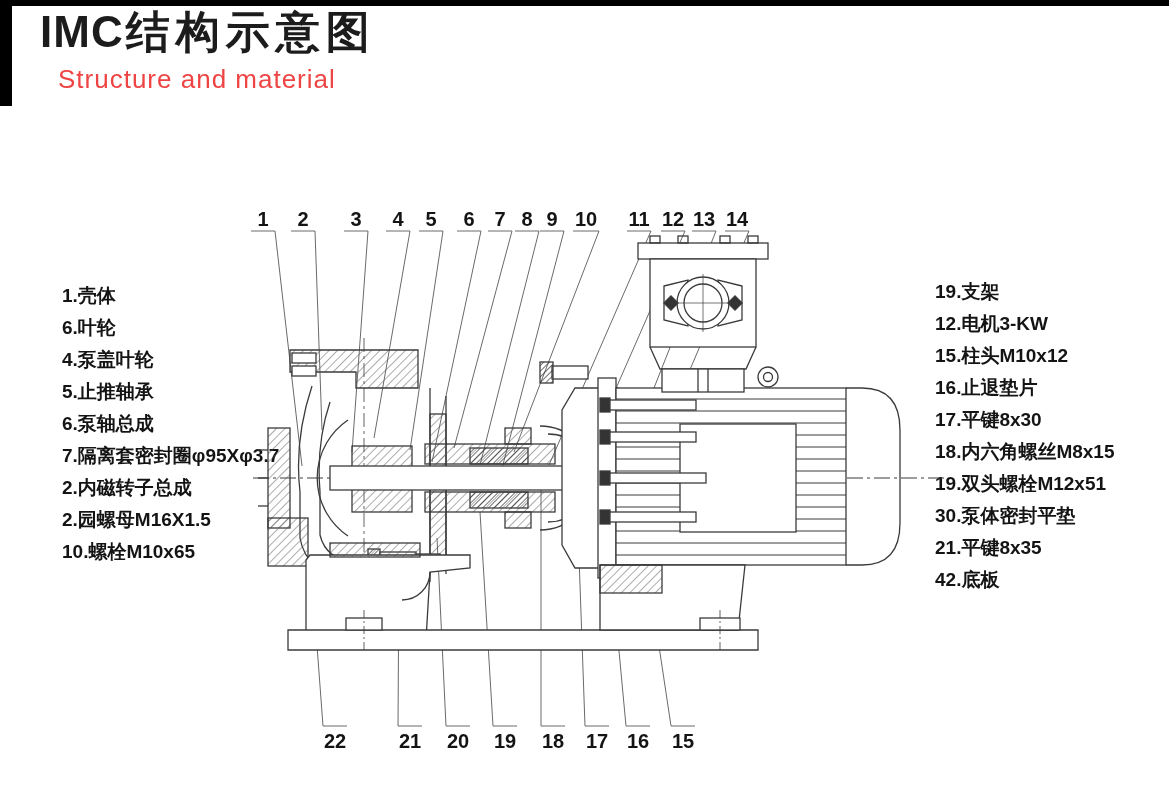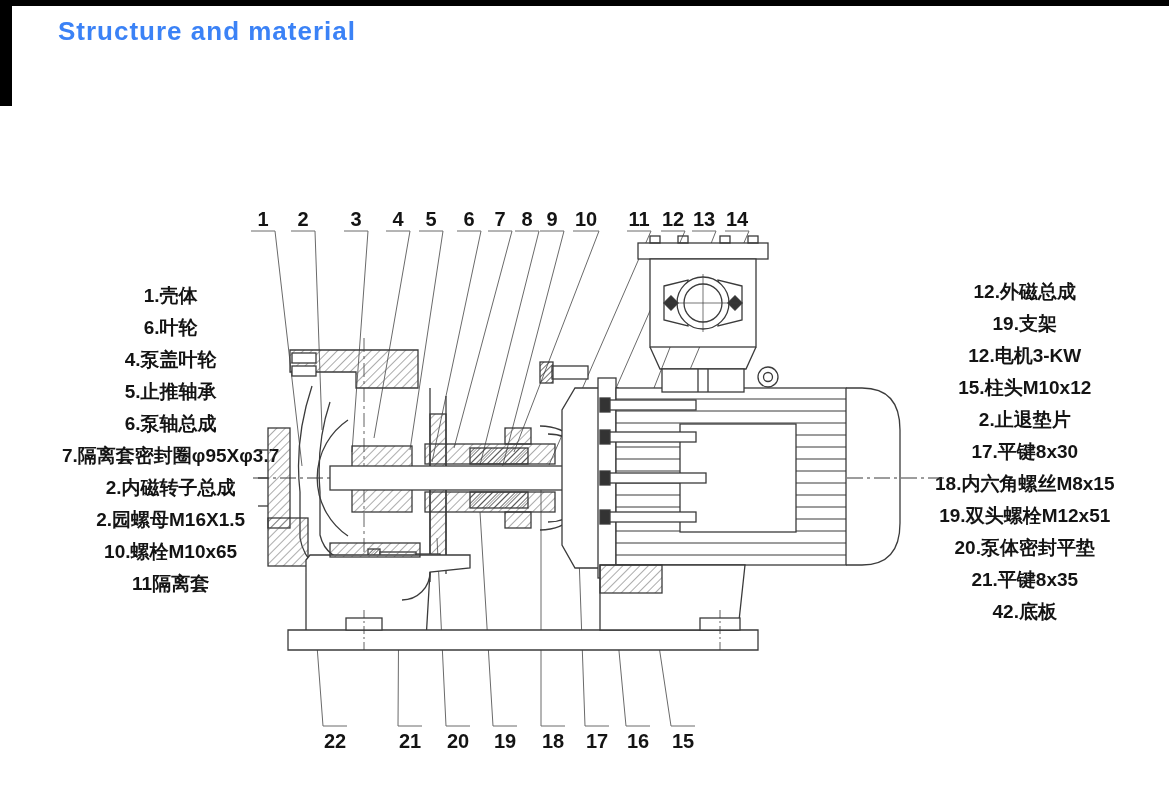--- a/index.html
+++ b/index.html
@@ -9,62 +9,63 @@
     font-family:"Liberation Sans","DejaVu Sans",sans-serif;
     color:#111;
   }
   .edge-bar-top{position:absolute;left:0;top:0;width:1169px;height:6px;background:#000;}
   .edge-bar-left{position:absolute;left:0;top:0;width:12px;height:106px;background:#000;}
 
   .header{position:absolute;left:40px;top:8px;}
   .title{font-size:44px;font-weight:700;letter-spacing:2px;color:#1c1c1c;line-height:1.1;}
   .title .latin{letter-spacing:1px;margin-right:2px;font-weight:600;}
   .title .cn{letter-spacing:6px;}
-  .subtitle{font-size:26px;font-weight:700;color:#3b82f6;margin:8px 0 0 18px;letter-spacing:1px;}
-
-  .parts-list{position:absolute;font-size:19px;font-weight:700;line-height:32px;white-space:nowrap;color:#141414;text-align:center;}
+  .subtitle{font-size:26px;font-weight:400;color:#ef4444;margin:8px 0 0 18px;letter-spacing:1px;}
+
+  .parts-list{position:absolute;font-size:19px;font-weight:700;line-height:32px;white-space:nowrap;color:#141414;}
   .parts-left{left:62px;top:280px;}
   .parts-right{left:935px;top:276px;}
 
   svg.drawing{position:absolute;left:0;top:0;}
   text.callout{font-size:20px;font-weight:700;fill:#141414;font-family:"Liberation Sans","DejaVu Sans",sans-serif;}
 </style>
 </head>
 <body>
 
 <div class="edge-bar-top"></div>
 <div class="edge-bar-left"></div>
 
 <div class="header">
+  <div class="title">
+    <span class="latin">IMC</span><span class="cn">结构示意图</span>
+  </div>
   <div class="subtitle">Structure and material</div>
 </div>
 
 <div class="parts-list parts-left">
   <div>1.壳体</div>
   <div>6.叶轮</div>
   <div>4.泵盖叶轮</div>
   <div>5.止推轴承</div>
   <div>6.泵轴总成</div>
   <div>7.隔离套密封圈φ95Xφ3.7</div>
   <div>2.内磁转子总成</div>
   <div>2.园螺母M16X1.5</div>
   <div>10.螺栓M10x65</div>
-  <div>11隔离套</div>
 </div>
 
 <div class="parts-list parts-right">
-  <div>12.外磁总成</div>
   <div>19.支架</div>
   <div>12.电机3-KW</div>
   <div>15.柱头M10x12</div>
-  <div>2.止退垫片</div>
+  <div>16.止退垫片</div>
   <div>17.平键8x30</div>
   <div>18.内六角螺丝M8x15</div>
   <div>19.双头螺栓M12x51</div>
-  <div>20.泵体密封平垫</div>
+  <div>30.泵体密封平垫</div>
   <div>21.平键8x35</div>
   <div>42.底板</div>
 </div>
 
 <svg class="drawing" width="1169" height="786" viewBox="0 0 1169 786">
   <defs>
     <pattern id="hatch" width="6" height="6" patternUnits="userSpaceOnUse" patternTransform="rotate(45)">
       <line x1="0" y1="0" x2="0" y2="6" stroke="#5a5a5a" stroke-width="1"></line>
     </pattern>
     <pattern id="hatchD" width="4" height="4" patternUnits="userSpaceOnUse" patternTransform="rotate(45)">

